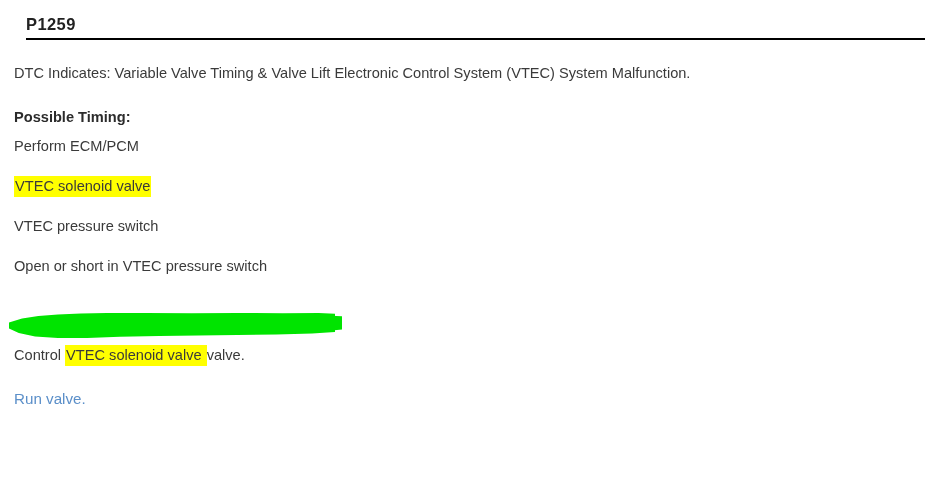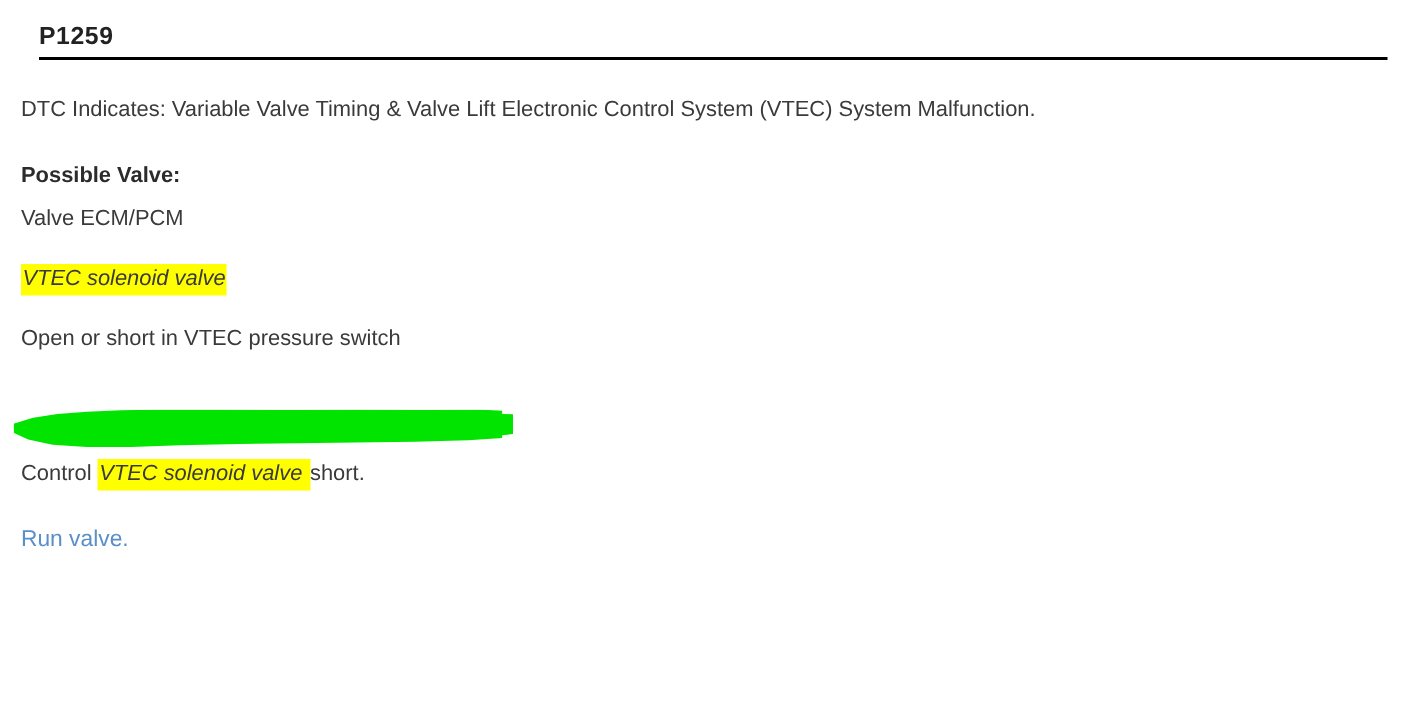--- a/index.html
+++ b/index.html
@@ -69,21 +69,20 @@
   .line.causes-head { padding-top: 25px; font-weight: bold; color: #2b2b2b; }
   .line.cause       { padding-top: 10px; }
   .line.cause-gap   { padding-top: 21px; }
   .line.perform     { padding-top: 22px; }
 
   
   .hl-yellow {
     background: #ffff00;
     padding: 2px 1px 3px 1px;
     color: #3a3a3a;
-    font-style: italic;
   }
 
   
   .strike-line {
     position: relative;
     display: inline-block;
     padding-top: 22px;
   }
   .strike-line .marker-green {
     position: absolute;
@@ -138,36 +137,37 @@
 
   <div class="dtc-header">
     <div class="dtc-code">P1259</div>
     <div class="dtc-rule"></div>
   </div>
 
   <div class="content">
 
     <div class="line indicates">DTC Indicates: Variable Valve Timing &amp; Valve Lift Electronic Control System (VTEC) System Malfunction.</div>
 
-    <div class="line causes-head">Possible Valve:</div>
+    <div class="line causes-head">Possible Timing:</div>
 
-    <div class="line cause">Valve ECM/PCM</div>
+    <div class="line cause">Perform ECM/PCM</div>
 
     <div class="line cause-gap">
       <span class="hl-yellow">VTEC solenoid valve</span>
     </div>
 
+    <div class="line cause-gap">VTEC pressure switch</div>
 
     <div class="line cause-gap">Open or short in VTEC pressure switch</div>
 
     <div class="line cause-gap">
       <span class="strike-line">
         <span class="marker-green"></span>
         <span class="marker-green tail"></span>
       </span>
     </div>
 
-    <div class="line perform"><span>Control </span><span class="hl-yellow">VTEC solenoid valve </span><span>short.</span></div>
+    <div class="line perform"><span>Control </span><span class="hl-yellow">VTEC solenoid valve </span><span>valve.</span></div>
 
     <a class="run-test-link" href="#">Run valve.</a>
 
   </div>
 </div>
 
 </body></html>

